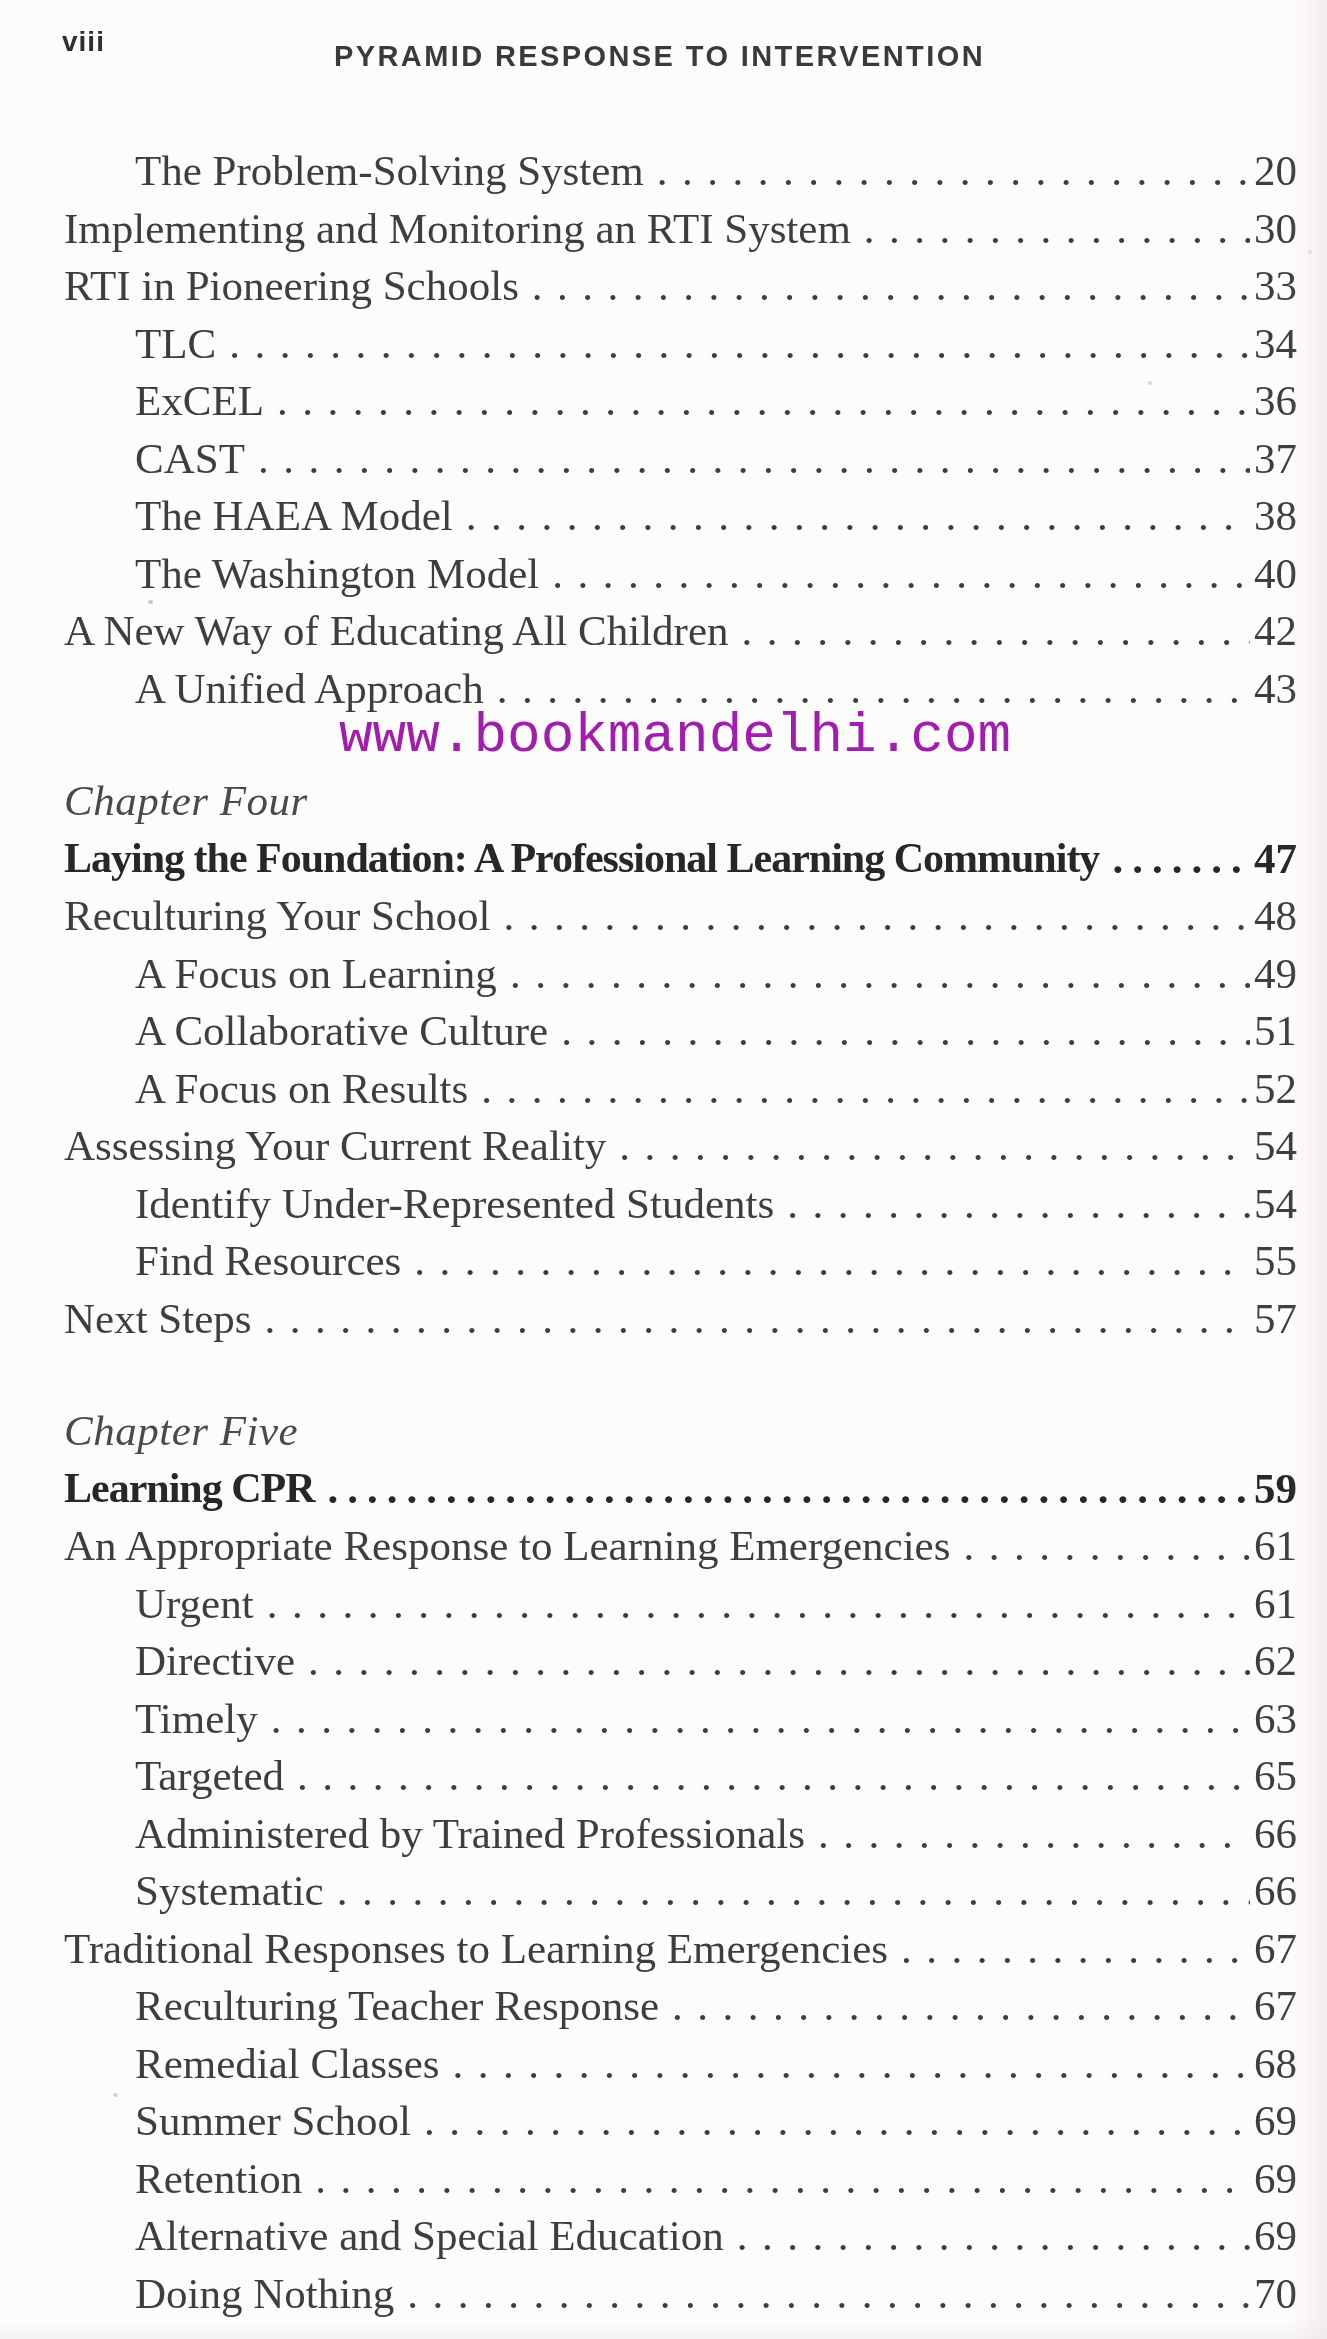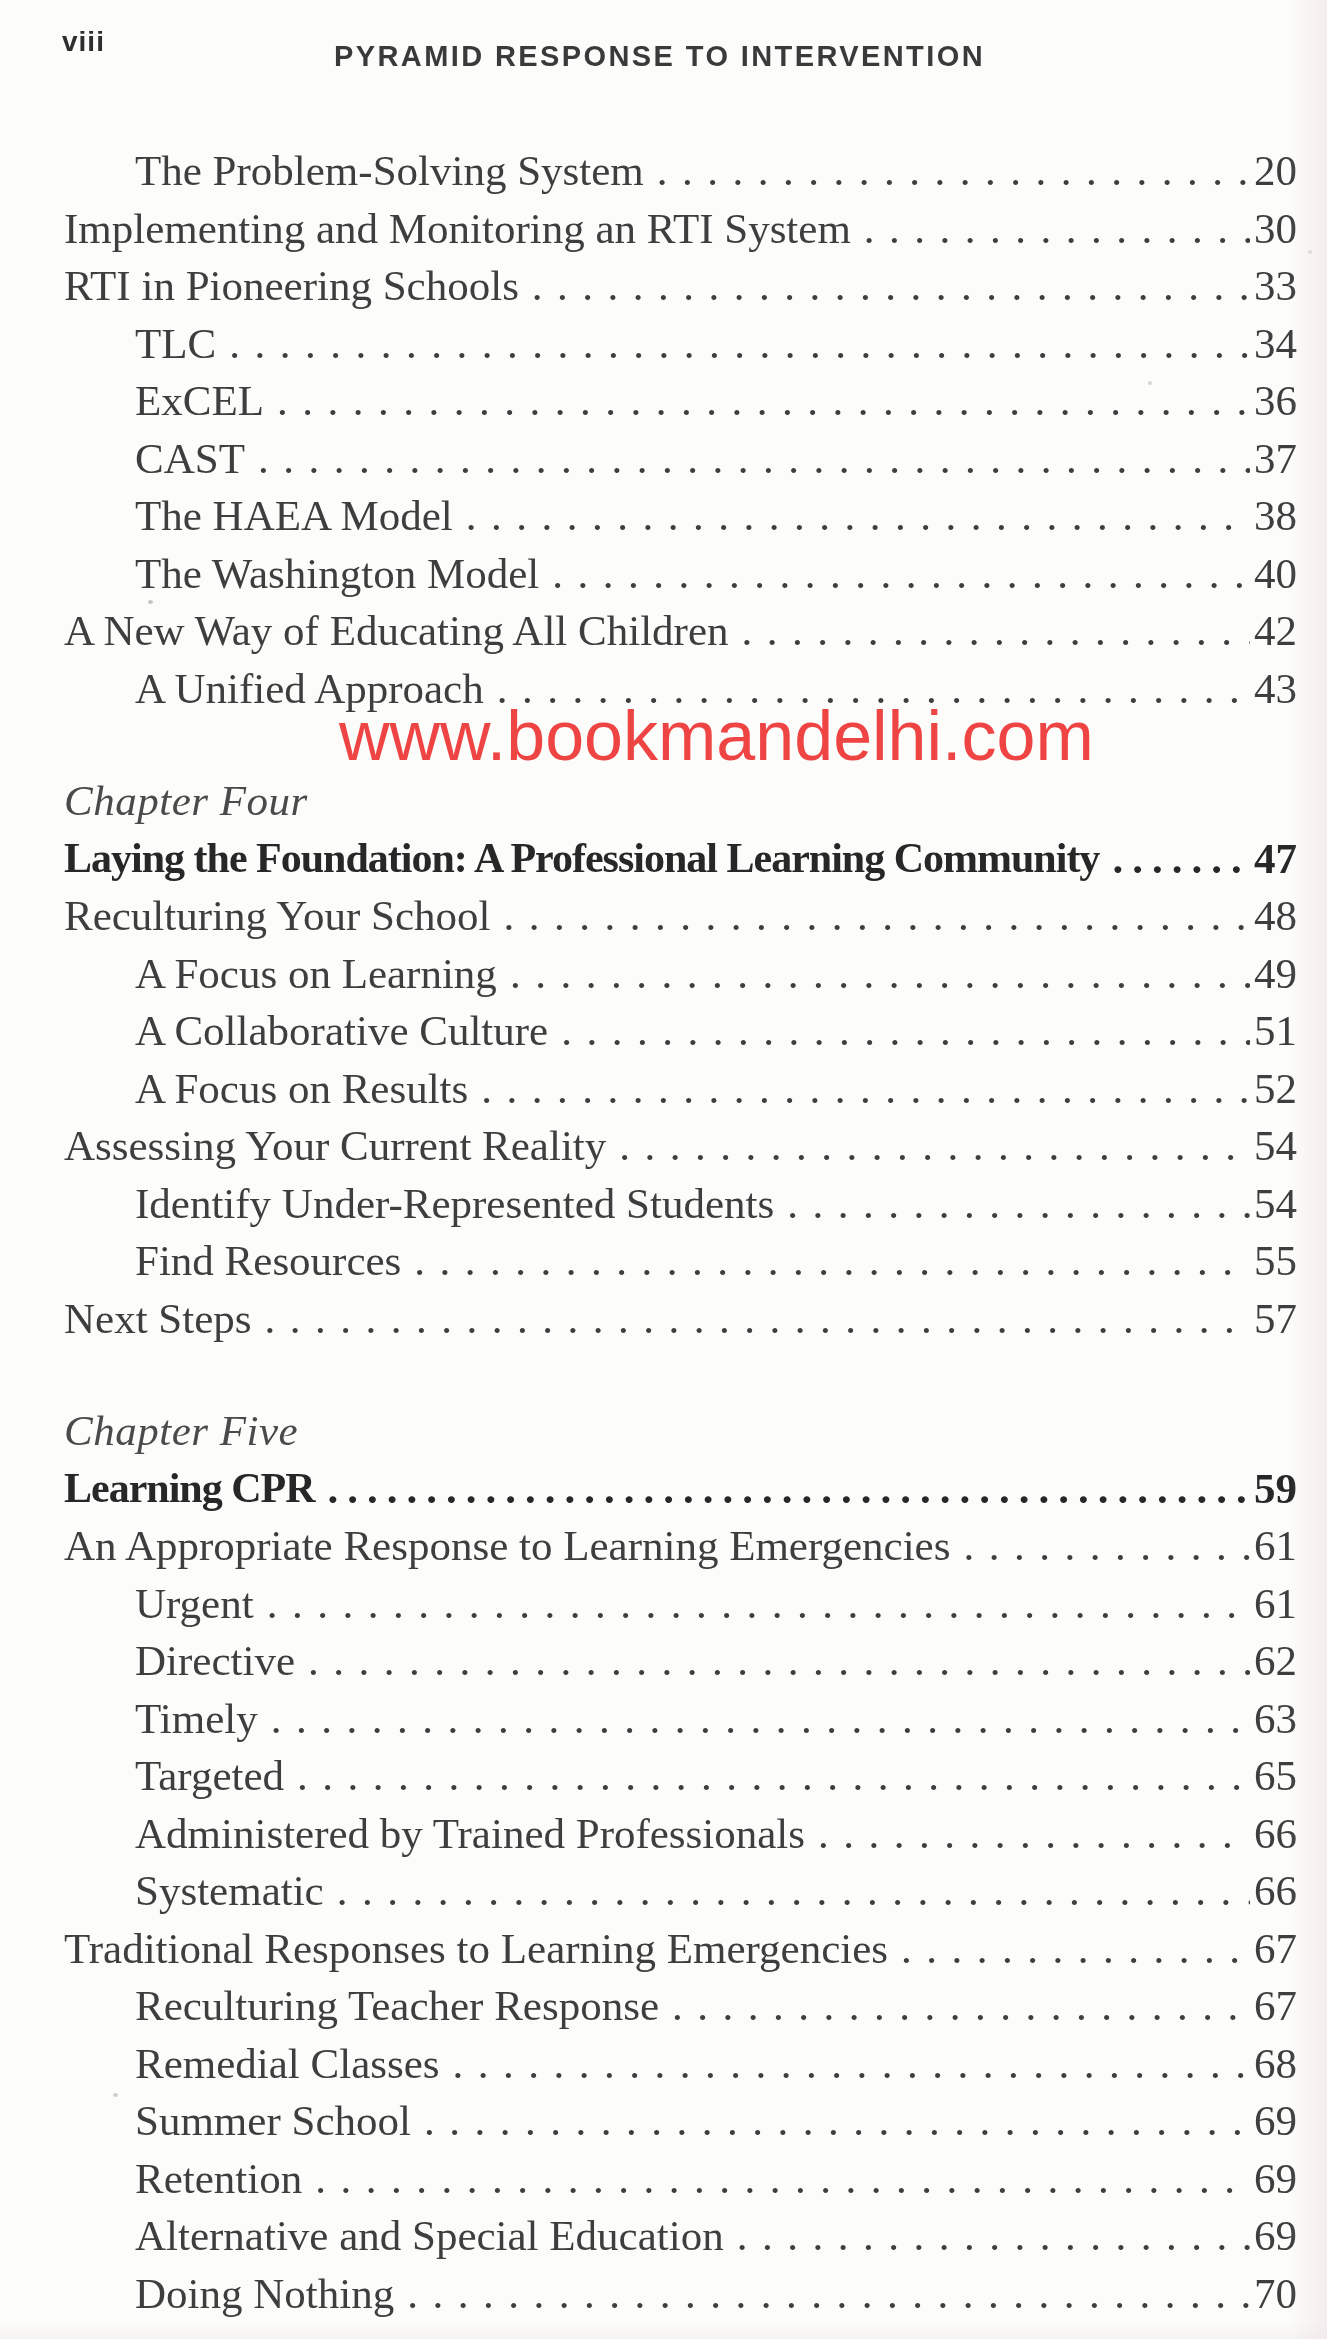--- a/index.html
+++ b/index.html
@@ -64,22 +64,22 @@
   }
   .pagenum { flex: 0 0 auto; white-space: nowrap; }
 
   .row.bold { font-weight: 700; color: #272727; }
   .row.bold .label { font-size: 42px; letter-spacing: -1px; }
   .row.bold .leader { letter-spacing: 9px; }
 
   
   .watermark {
     position: absolute; left: 339px; top: 701px;
-    font-family: Liberation Sans, sans-serif;
-    font-size: 70px; line-height: 70px; color: #ef4444;
+    font-family: Liberation Mono, monospace;
+    font-size: 56px; line-height: 70px; color: #a21caf;
     letter-spacing: 0; white-space: nowrap;
   }
 
   
   .speck { position: absolute; border-radius: 50%; background: #8f8f8f; opacity: 0.5; pointer-events: none; }
   .speck.s1 { left: 148px; top: 600px; width: 5px; height: 4px; }
   .speck.s2 { left: 1148px; top: 381px; width: 4px; height: 4px; opacity: 0.35; }
   .speck.s3 { left: 113px; top: 2093px; width: 5px; height: 4px; opacity: 0.4; }
   .speck.s4 { left: 1308px; top: 250px; width: 4px; height: 4px; opacity: 0.3; }
 </style>

